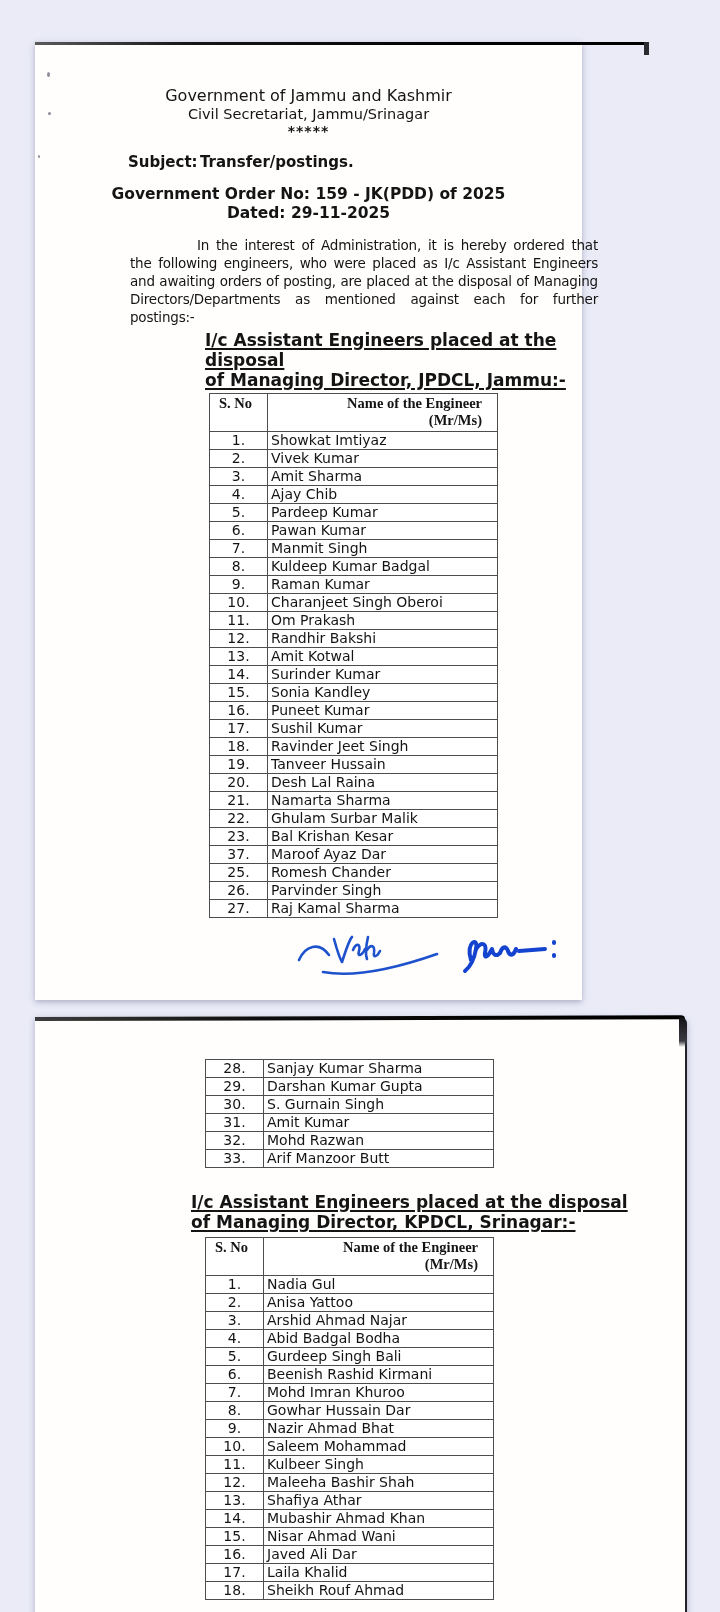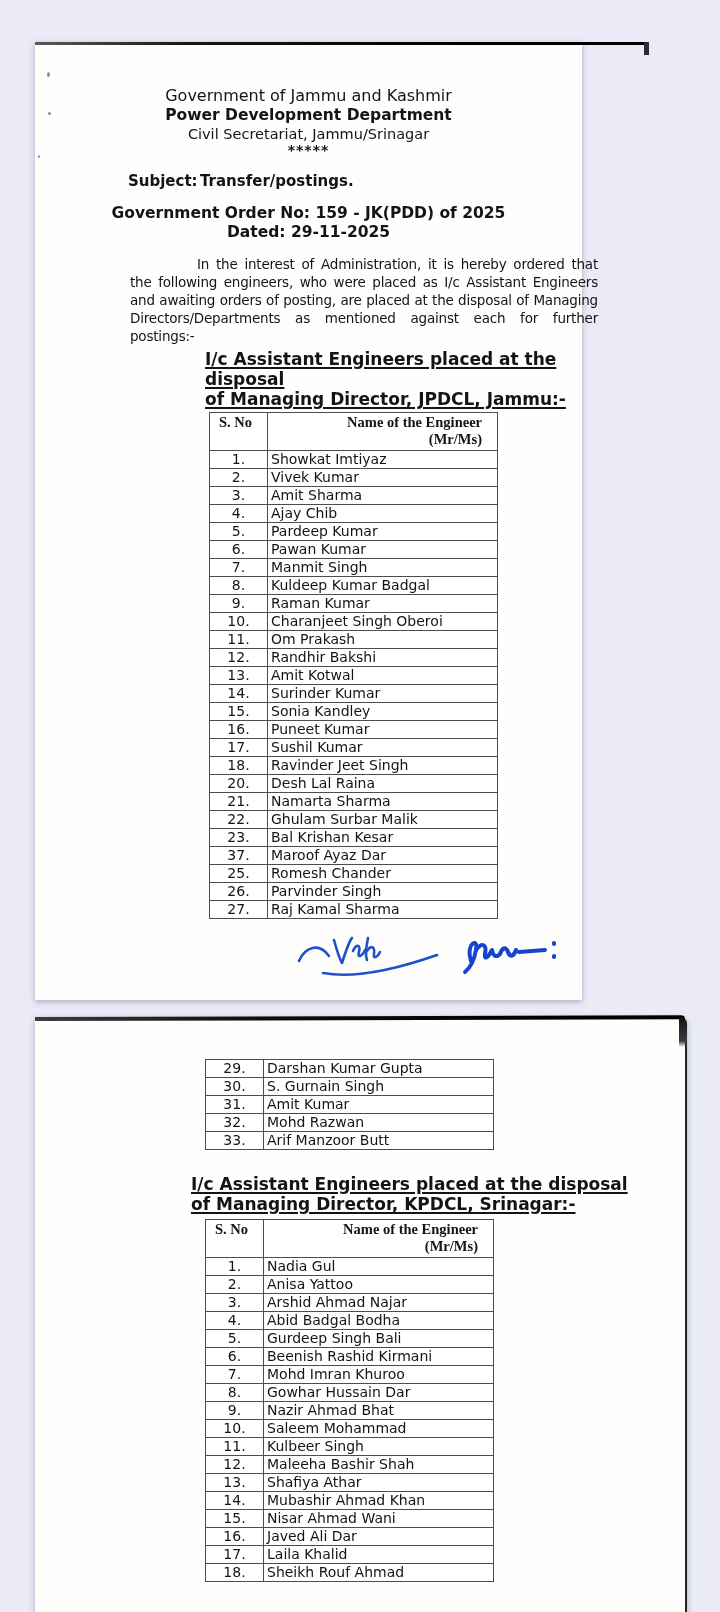--- a/index.html
+++ b/index.html
@@ -75,21 +75,20 @@
 
 <div class="page" id="page1">
   <div class="edge-top-1"></div>
   <div class="edge-notch-1"></div>
   <div class="speck s1"></div>
   <div class="speck s2"></div>
   <div class="speck s3"></div>
 
   <div class="doc-header">
     <div class="h1a">Government of Jammu and Kashmir</div>
-    <div class="h1b">Power Development Department</div>
     <div class="h1c">Civil Secretariat, Jammu/Srinagar</div>
     <div class="h1d">*****</div>
   </div>
 
   <div class="subject-row">
     <span class="subject-label">Subject:</span><span>Transfer/postings.</span>
   </div>
 
   <div class="order-block">
     <div>Government Order No: 159 - JK(PDD) of 2025</div>
@@ -182,20 +181,24 @@
           <td class="sno">16.</td>
           <td class="name">Puneet Kumar</td>
         </tr>
         <tr>
           <td class="sno">17.</td>
           <td class="name">Sushil Kumar</td>
         </tr>
         <tr>
           <td class="sno">18.</td>
           <td class="name">Ravinder Jeet Singh</td>
+        </tr>
+        <tr>
+          <td class="sno">19.</td>
+          <td class="name">Tanveer Hussain</td>
         </tr>
         <tr>
           <td class="sno">20.</td>
           <td class="name">Desh Lal Raina</td>
         </tr>
         <tr>
           <td class="sno">21.</td>
           <td class="name">Namarta Sharma</td>
         </tr>
         <tr>
@@ -254,20 +257,24 @@
   <div class="edge-top-2"></div>
   <div class="edge-corner-2"></div>
 
   <table class="roster" id="cont-table">
     <colgroup>
         <col class="c-sno">
         <col class="c-name">
       </colgroup>
     <tbody>
         <tr>
+          <td class="sno">28.</td>
+          <td class="name">Sanjay Kumar Sharma</td>
+        </tr>
+        <tr>
           <td class="sno">29.</td>
           <td class="name">Darshan Kumar Gupta</td>
         </tr>
         <tr>
           <td class="sno">30.</td>
           <td class="name">S. Gurnain Singh</td>
         </tr>
         <tr>
           <td class="sno">31.</td>
           <td class="name">Amit Kumar</td>

